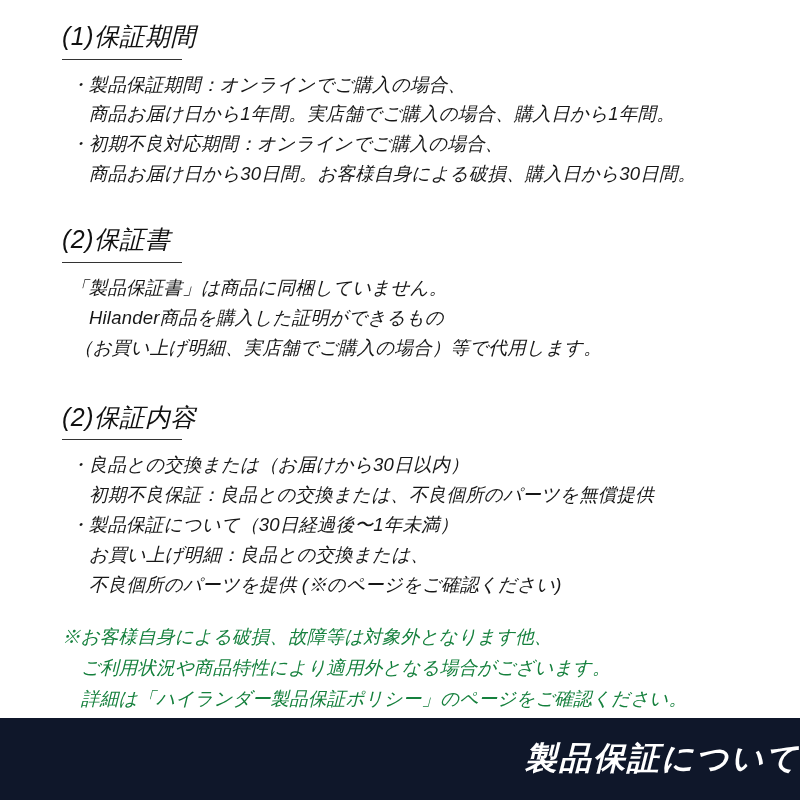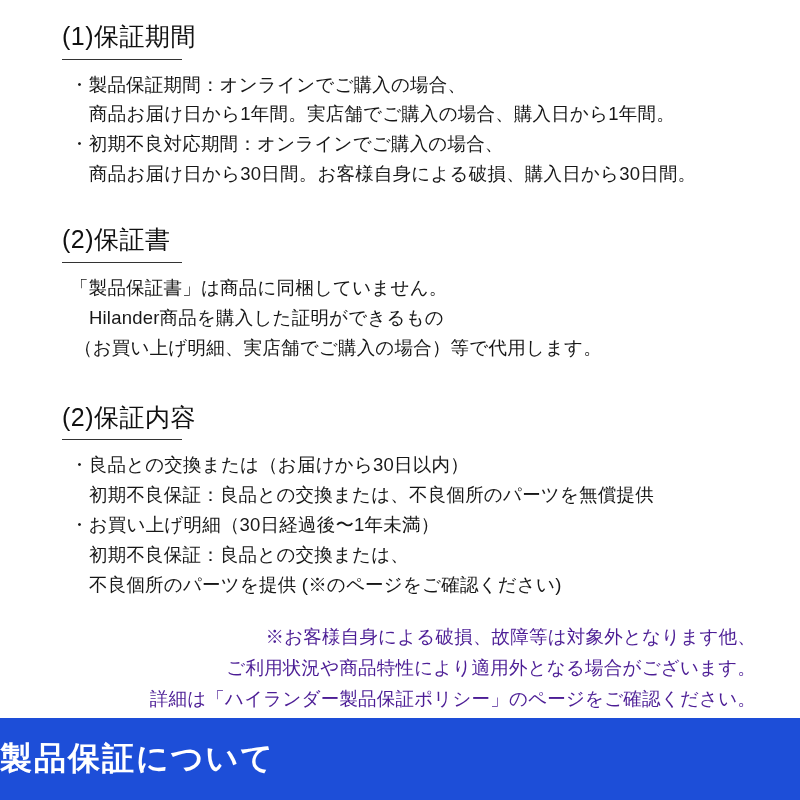--- a/index.html
+++ b/index.html
@@ -12,20 +12,21 @@
     background: #ffffff;
     font-family: "Liberation Sans", sans-serif;
     color: #1a1a1a;
     overflow: hidden;
   }
   .page {
     position: relative;
     width: 800px;
     height: 800px;
     box-sizing: border-box;
+    font-style: italic;
   }
   .content {
     padding: 20px 44px 0 62px;
   }
   .section {
     margin-bottom: 4px;
   }
   .section-heading {
     font-size: 25px;
     font-weight: 400;
@@ -60,39 +61,38 @@
   }
   .gap-md { height: 26px; }
   .gap-lg { height: 30px; }
 
   .note-block {
     margin-top: 22px;
   }
   .note-line {
     font-size: 18.5px;
     line-height: 1.66;
-    color: #4c1d95;
+    color: #15803d;
     white-space: nowrap;
     letter-spacing: 0.2px;
-    text-align: right;
   }
   .note-indent {
     padding-left: 19px;
   }
 
   .footer-bar {
     position: absolute;
     left: 0;
     bottom: 0;
     width: 800px;
     height: 82px;
-    background: #1d4ed8;
+    background: #0f172a;
     display: flex;
     align-items: center;
-    justify-content: flex-start;
+    justify-content: flex-end;
   }
   .footer-title {
     color: #ffffff;
     font-size: 32px;
     font-weight: 700;
     letter-spacing: 2px;
   }
 </style>
 </head>
 <body>
@@ -125,22 +125,22 @@
     </div>
 
     <div class="gap-lg"></div>
 
     <div class="section">
       <h2 class="section-heading">(2)保証内容</h2>
       <div class="heading-rule"></div>
       <div class="body-list">
         <div class="body-line">・良品との交換または（お届けから30日以内）</div>
         <div class="body-line indent-1">初期不良保証：良品との交換または、不良個所のパーツを無償提供</div>
-        <div class="body-line">・お買い上げ明細（30日経過後〜1年未満）</div>
-        <div class="body-line indent-1">初期不良保証：良品との交換または、</div>
+        <div class="body-line">・製品保証について（30日経過後〜1年未満）</div>
+        <div class="body-line indent-1">お買い上げ明細：良品との交換または、</div>
         <div class="body-line indent-1">不良個所のパーツを提供 (※のページをご確認ください)</div>
       </div>
     </div>
 
     <div class="note-block">
       <div class="note-line">※お客様自身による破損、故障等は対象外となります他、</div>
       <div class="note-line note-indent">ご利用状況や商品特性により適用外となる場合がございます。</div>
       <div class="note-line note-indent">詳細は「ハイランダー製品保証ポリシー」のページをご確認ください。</div>
     </div>
 

